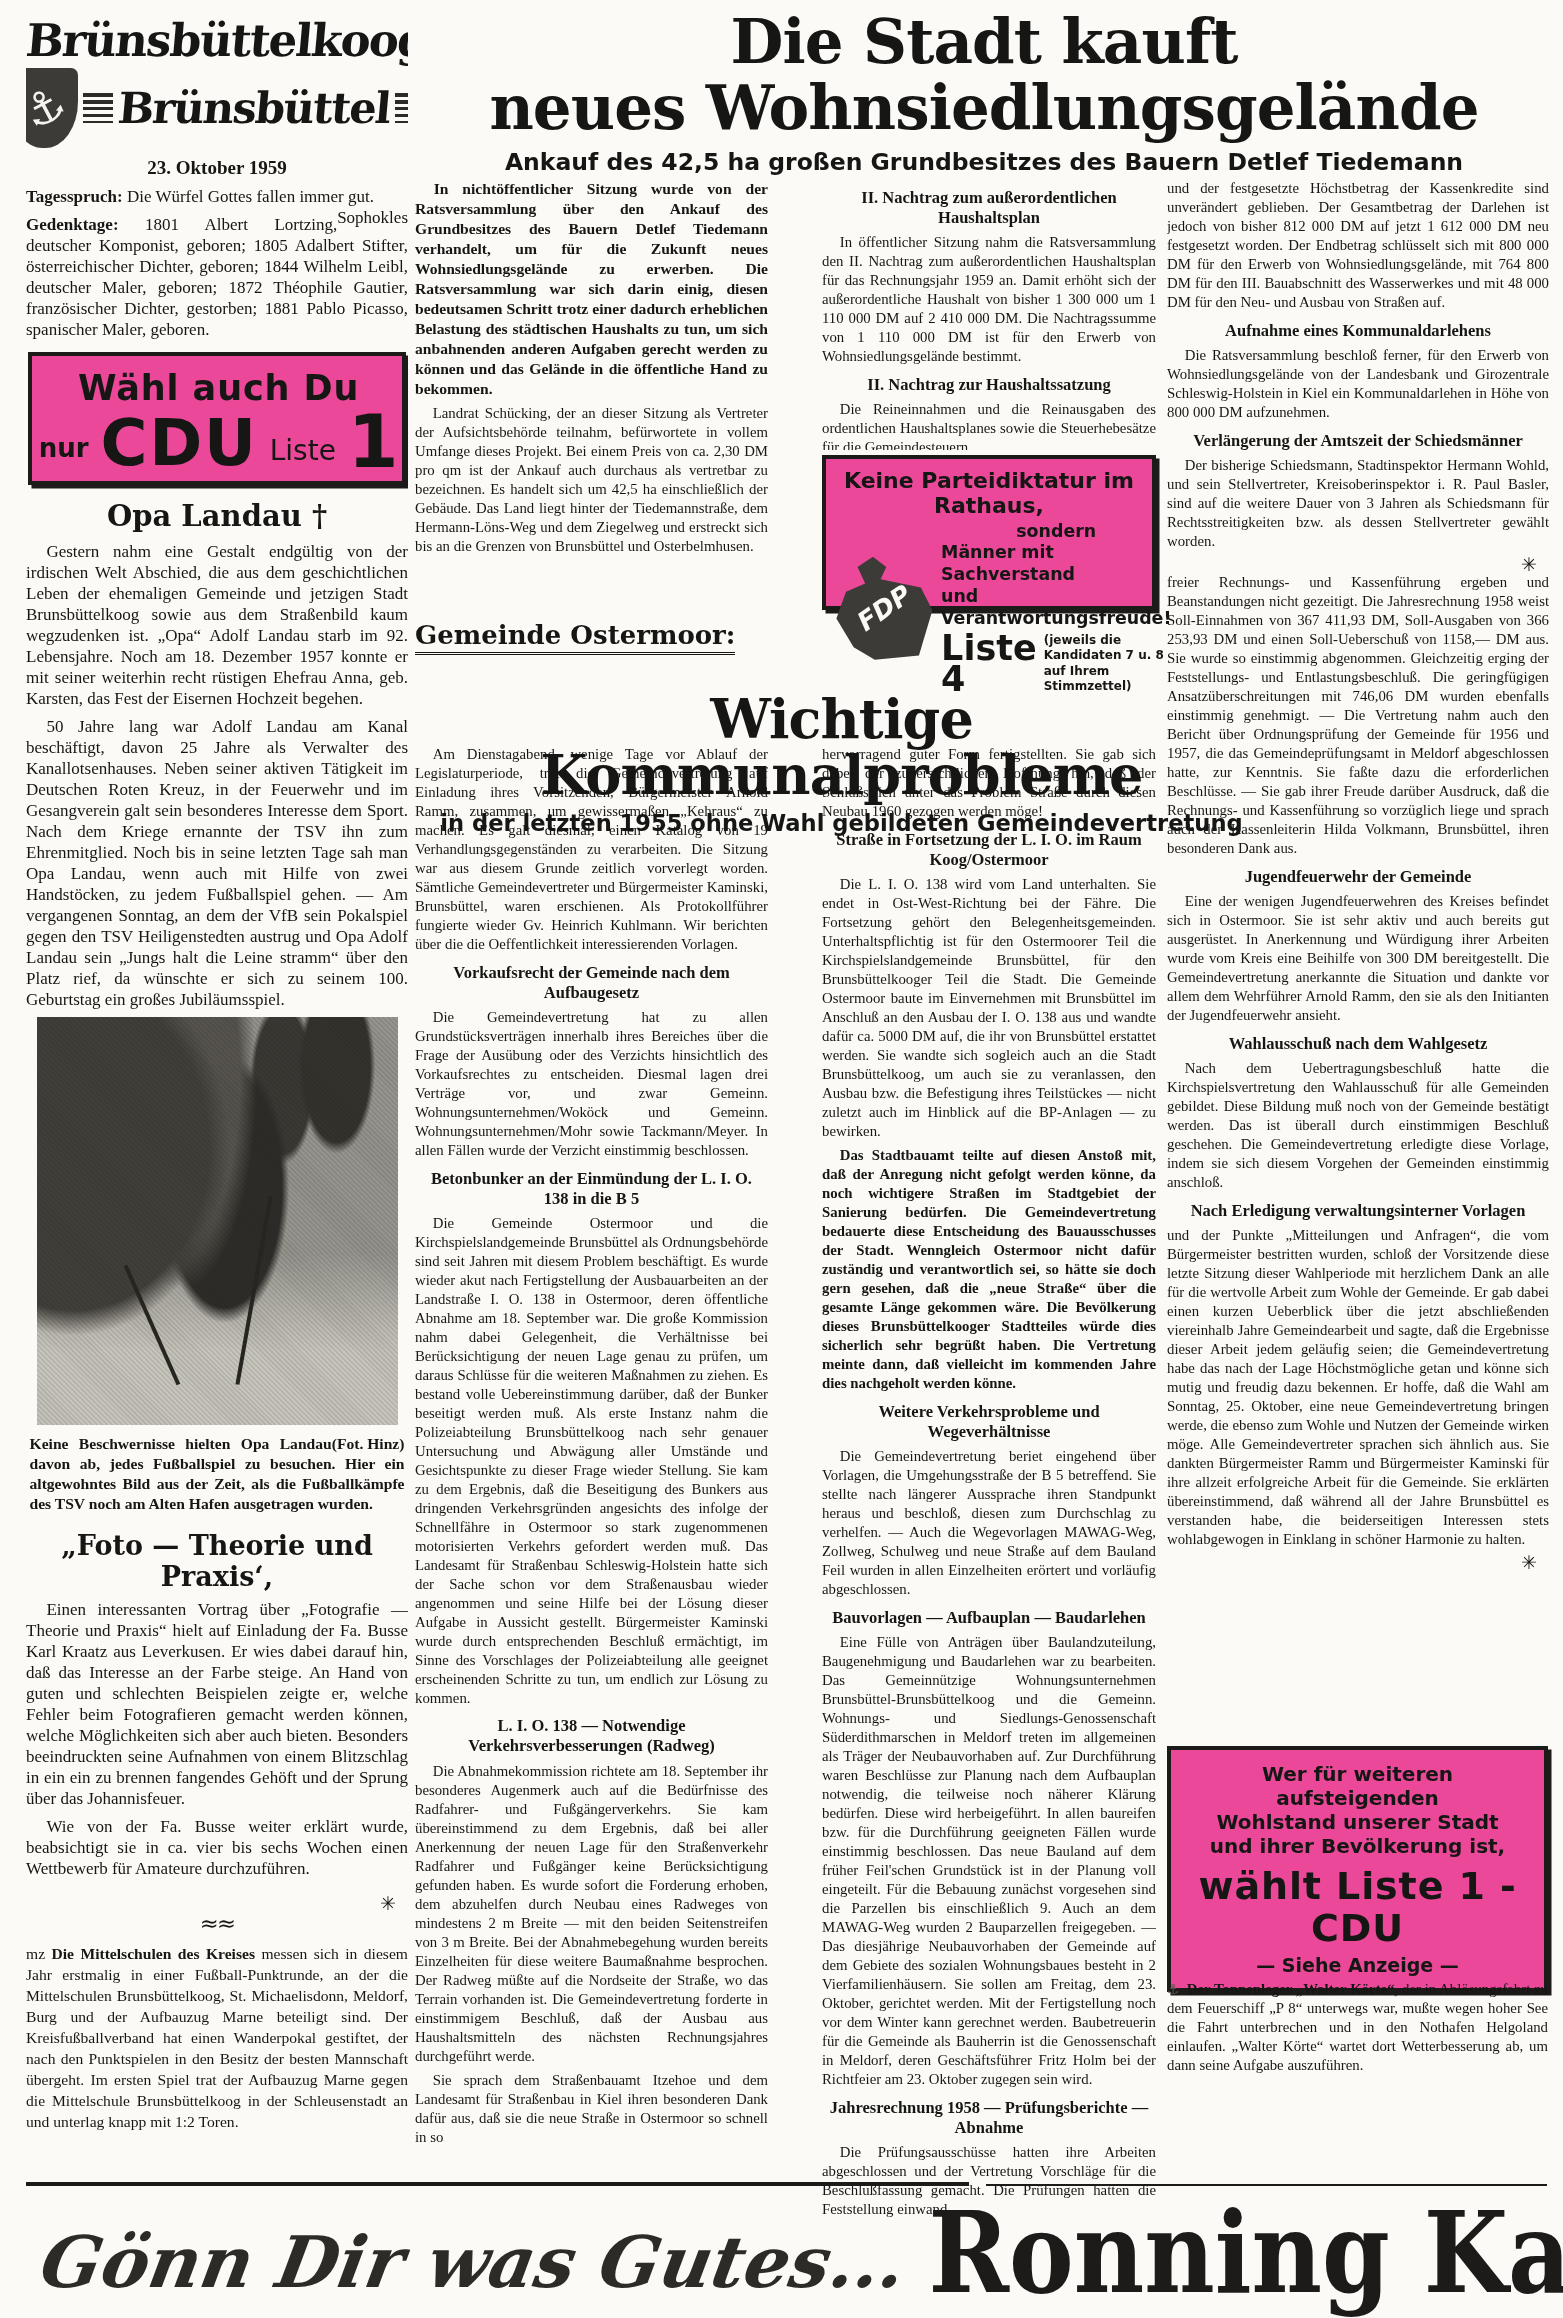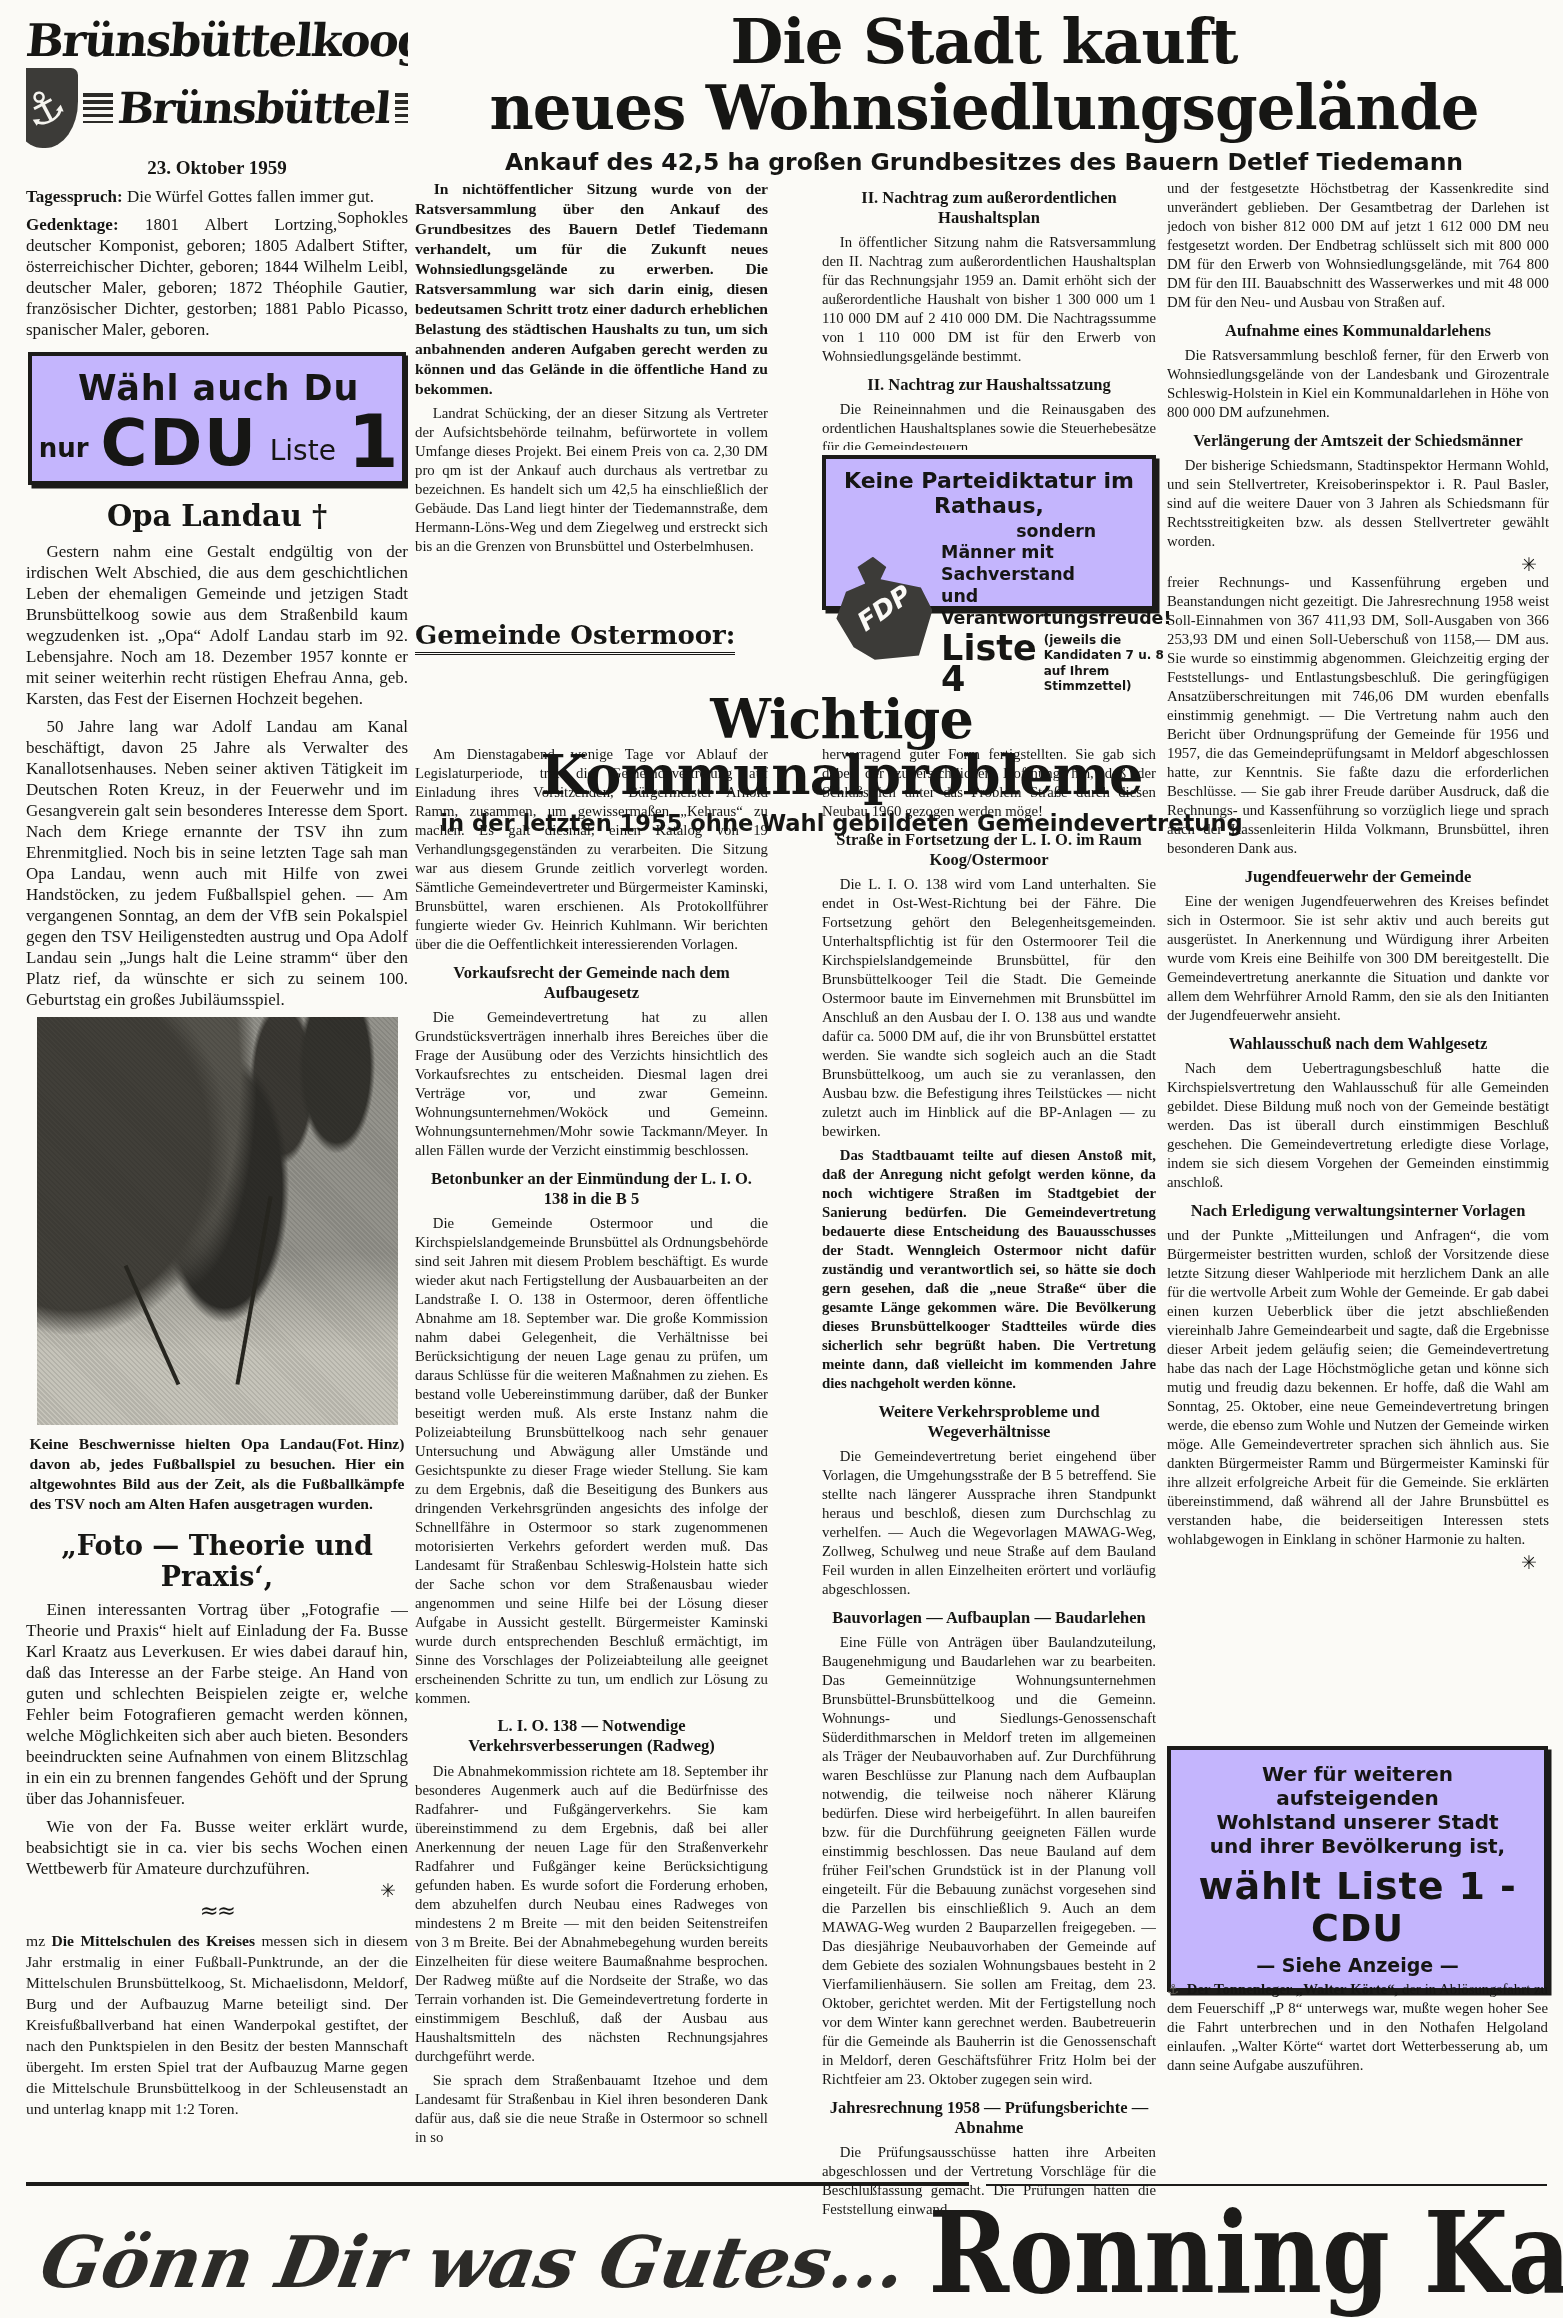--- a/index.html
+++ b/index.html
@@ -25,21 +25,21 @@
   .crest span{color:#f5f4ef;font-size:45px;transform:rotate(-28deg);font-family:"DejaVu Sans",sans-serif;}
   .ribbon{width:29.5px;height:29.5px;flex:0 0 auto;
           background:repeating-linear-gradient(180deg,#2c2b28 0 3.5px,#fbfaf6 3.5px 7px);}
   .m-title2{font-family:"DejaVu Serif",serif;font-weight:bold;font-size:43px;
             transform:skewX(-5deg);letter-spacing:-1.7px;}
   .m-date{text-align:center;font-weight:bold;font-size:19px;margin:8.7px 0 7px 0;}
   .c1para{margin:0 0 7px 0;text-align:justify;font-size:17px;line-height:21px;}
   .c1para .lbl{font-weight:bold;}
   .attrib{float:right;}
   
-  .adbox{border:4.3px solid #1c1b19;box-shadow:3.5px 3.5px 0 0 #1c1b19;background:#c4b5fd;
+  .adbox{border:4.3px solid #1c1b19;box-shadow:3.5px 3.5px 0 0 #1c1b19;background:#ec4899;
          font-family:"DejaVu Sans",sans-serif;}
   .cdu1{padding:12px 8.7px 8.7px 12px;text-align:center;}
   .cdu1 .l1{font-weight:bold;font-size:35px;letter-spacing:0.9px;}
   .cdu1 .row{display:flex;align-items:flex-end;justify-content:center;gap:12px;margin-top:3.5px;}
   .cdu1 .nur{font-weight:bold;font-size:26px;padding-bottom:8.7px;}
   .cdu1 .cdu{font-weight:bold;font-size:64px;line-height:57px;letter-spacing:1.7px;}
   .cdu1 .liste{font-weight:normal;font-size:28px;padding-bottom:5.2px;}
   .cdu1 .one{font-weight:bold;font-size:73px;line-height:61px;}
   .opa-title{text-align:center;font-family:"DejaVu Serif",serif;font-weight:bold;font-size:29px;margin:14px 0 8.7px 0;}
   
@@ -148,21 +148,21 @@
       <div class="cane a"></div>
       <div class="cane b"></div>
     </div>
     <p class="caption">
       <span class="credit">(Fot. Hinz)</span>
       <span>Keine Beschwernisse hielten Opa Landau davon ab, jedes Fußballspiel zu besuchen. Hier ein altgewohntes Bild aus der Zeit, als die Fußballkämpfe des TSV noch am Alten Hafen ausgetragen wurden.</span>
     </p>
 
     <div class="foto-title">„Foto — Theorie und Praxis‘,</div>
     <p class="c1para" style="text-indent:1.2em;">Einen interessanten Vortrag über „Fotografie — Theorie und Praxis“ hielt auf Einladung der Fa. Busse Karl Kraatz aus Leverkusen. Er wies dabei darauf hin, daß das Interesse an der Farbe steige. An Hand von guten und schlechten Beispielen zeigte er, welche Fehler beim Fotografieren gemacht werden können, welche Möglichkeiten sich aber auch bieten. Besonders beeindruckten seine Aufnahmen von einem Blitzschlag in ein ein zu brennen fangendes Gehöft und der Sprung über das Johannisfeuer.</p>
-    <p class="c1para" style="text-indent:1.2em;margin-bottom:3px;">Wie von der Fa. Busse weiter erklärt wurde, beabsichtigt sie in ca. vier bis sechs Wochen einen Wettbewerb für Amateure durchzuführen.</p>
+    <p class="c1para" style="text-indent:1.2em;margin-bottom:16px;">Wie von der Fa. Busse weiter erklärt wurde, beabsichtigt sie in ca. vier bis sechs Wochen einen Wettbewerb für Amateure durchzuführen.</p>
     <div class="star">✳</div>
     <div class="wave">≈≈</div>
 
     <p class="mzitem" style="margin-top:8.7px;">
       <span>mz</span>
       <b> <span>Die Mittelschulen des Kreises</span> </b>
       <span>messen sich in diesem Jahr erstmalig in einer Fußball-Punktrunde, an der die Mittelschulen Brunsbüttelkoog, St. Michaelisdonn, Meldorf, Burg und der Aufbauzug Marne beteiligt sind. Der Kreisfußballverband hat einen Wanderpokal gestiftet, der nach den Punktspielen in den Besitz der besten Mannschaft übergeht. Im ersten Spiel trat der Aufbauzug Marne gegen die Mittelschule Brunsbüttelkoog in der Schleusenstadt an und unterlag knapp mit 1:2 Toren.</span>
     </p>
   </div>
 

